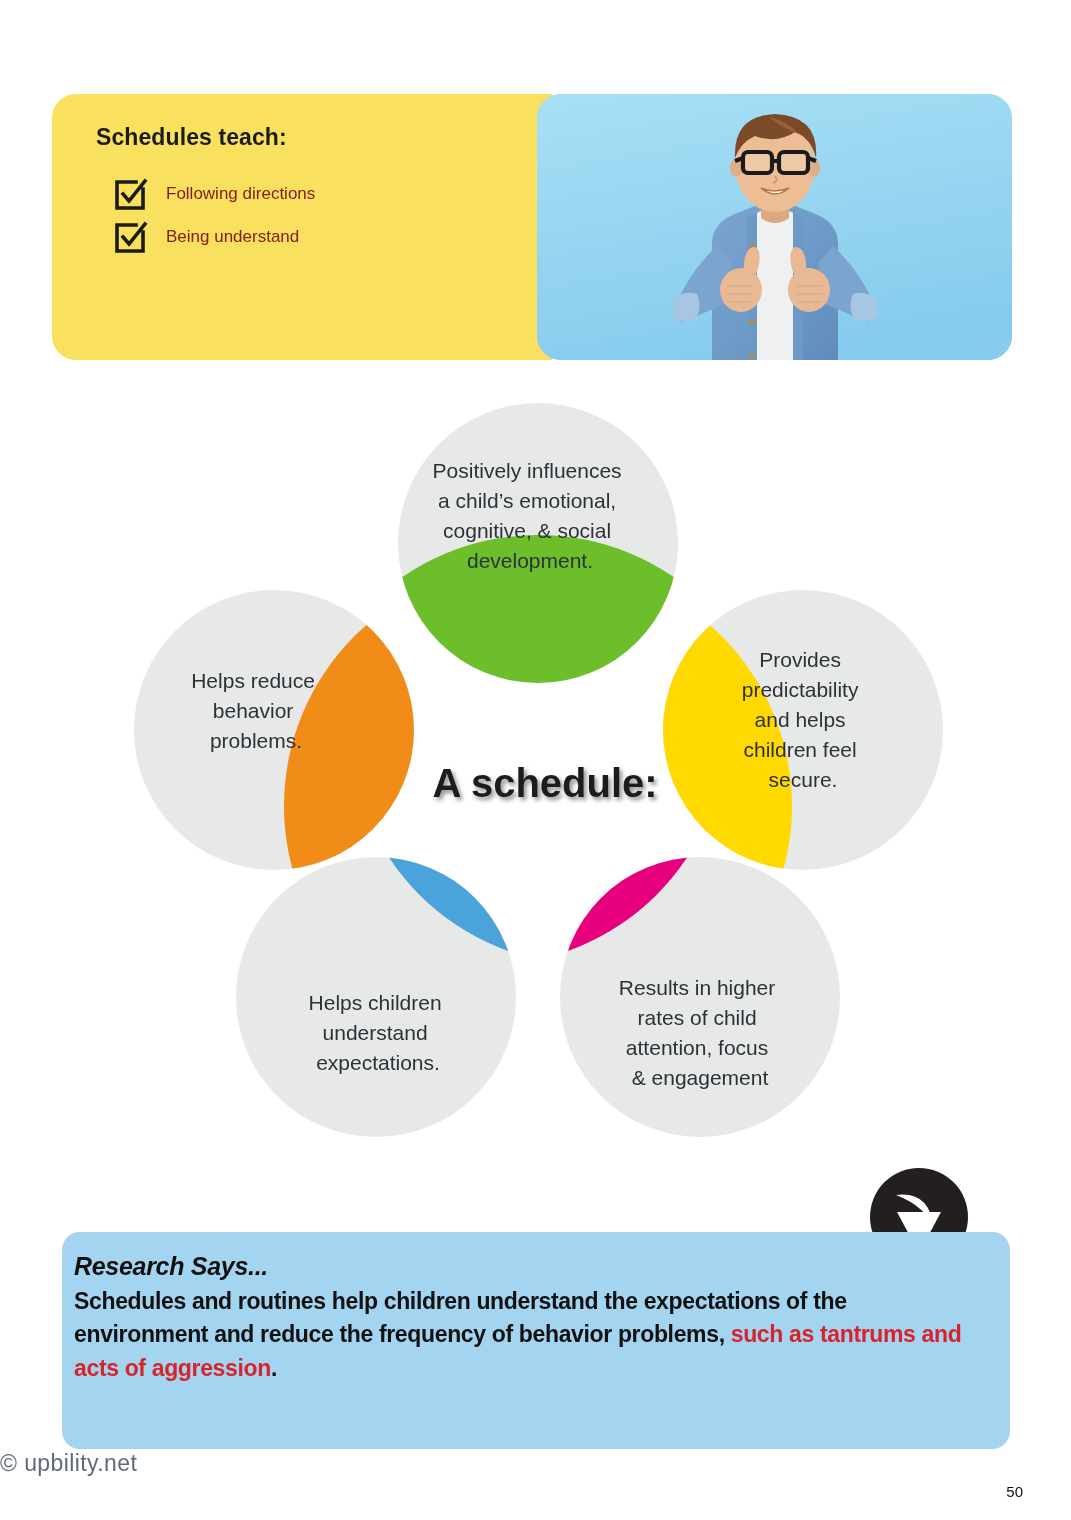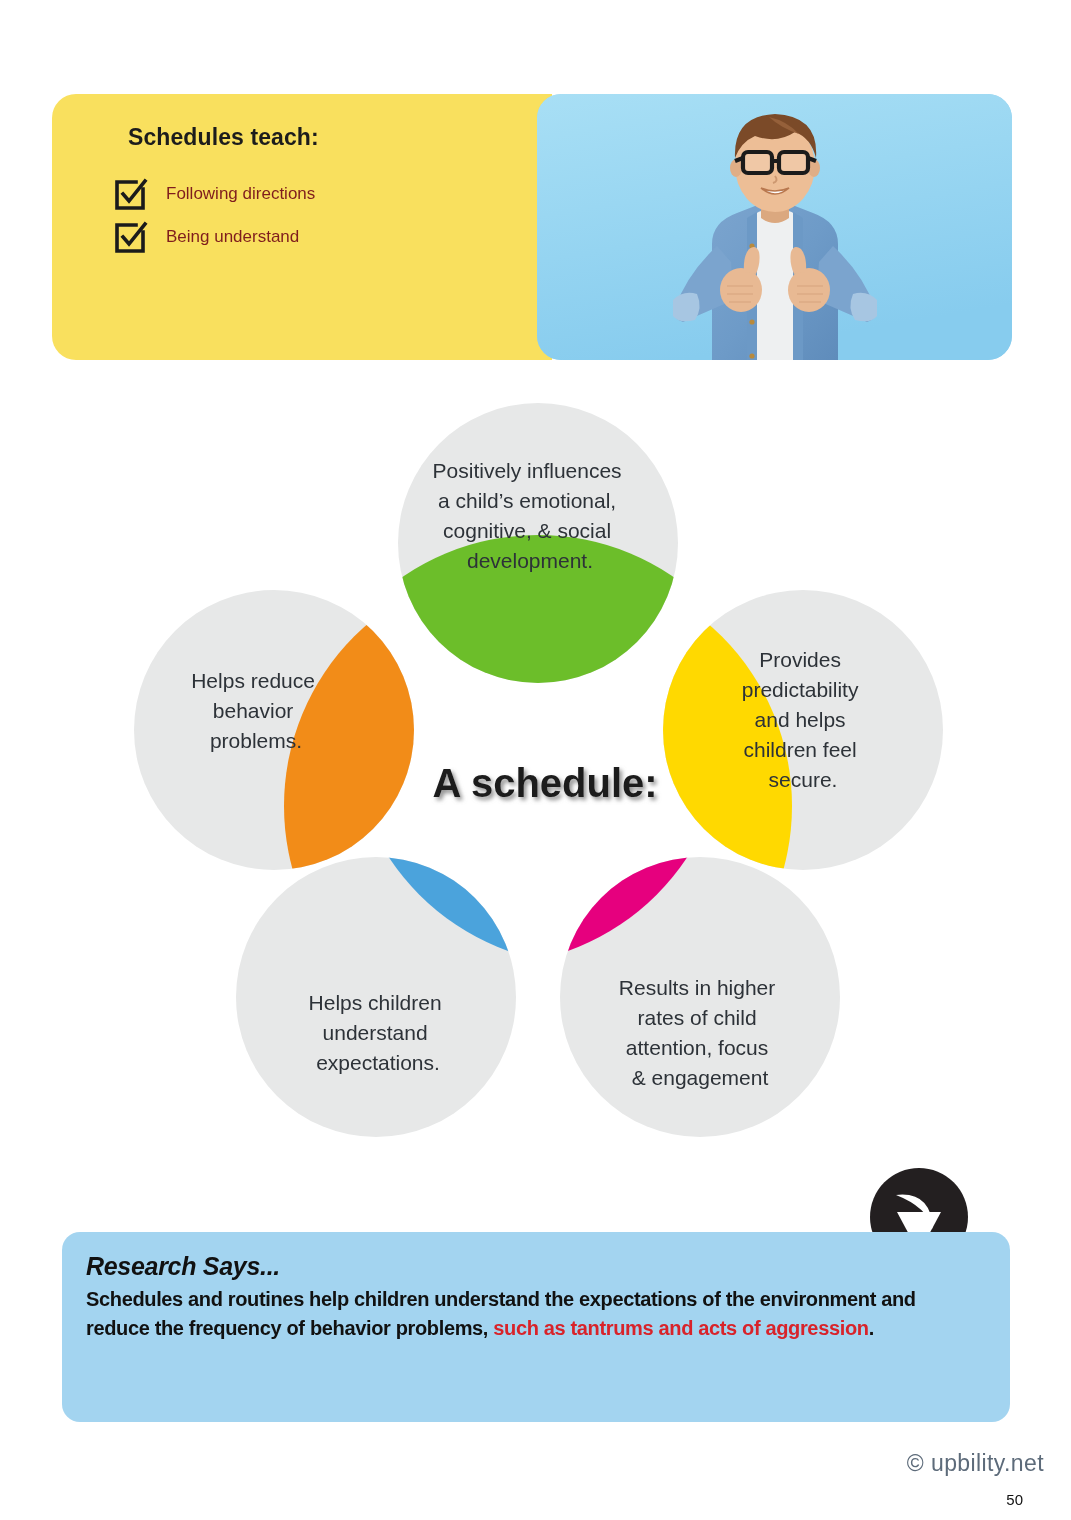--- a/index.html
+++ b/index.html
@@ -30,21 +30,21 @@
     left: 0;
     top: 0;
     width: 500px;
     height: 266px;
     background: #f9e05e;
     border-radius: 24px 0 0 24px;
     box-sizing: border-box;
   }
   #schedules-title {
     position: absolute;
-    left: 76px;
+    left: 44px;
     top: 30px;
     font-size: 23px;
     font-weight: bold;
     color: #1c1c1c;
     letter-spacing: 0.1px;
   }
   #schedules-list {
     position: absolute;
     left: 58px;
     top: 78px;
@@ -106,36 +106,36 @@
     font-weight: bold;
     fill: #1b1b1b;
   }
 
   
   #research-box {
     position: absolute;
     left: 62px;
     top: 1232px;
     width: 948px;
-    height: 190px;
+    height: 217px;
     background: #a3d4f0;
     border-radius: 18px;
     box-sizing: border-box;
-    padding: 20px 28px 0 24px;
+    padding: 20px 28px 0 12px;
   }
   #research-heading {
     font-size: 25px;
     font-weight: bold;
     font-style: italic;
     color: #111111;
     margin: 0 0 4px 0;
     letter-spacing: -0.3px;
   }
   #research-body {
-    font-size: 20px;
+    font-size: 23px;
     font-weight: bold;
     color: #111111;
     line-height: 1.45;
     letter-spacing: -0.35px;
     margin: 0;
   }
   #research-highlight {
     color: #d8232a;
   }
   #brand-logo {
@@ -145,32 +145,31 @@
     width: 100px;
     height: 100px;
   }
 
   
   #footer-credit {
     position: absolute;
     left: 0;
     top: 1450px;
     width: 1044px;
-    text-align: right;
+    text-align: left;
     font-size: 23px;
     color: #5d6b7a;
     letter-spacing: 0.4px;
   }
   #page-number {
     position: absolute;
     right: 48px;
     top: 1483px;
     font-size: 15px;
     color: #111111;
-    margin-top: 8px;
   }
 </style>
 </head>
 <body>
 
 <div id="top-banner">
 
   <div id="schedules-card">
     <div id="schedules-title">Schedules teach:</div>
 

